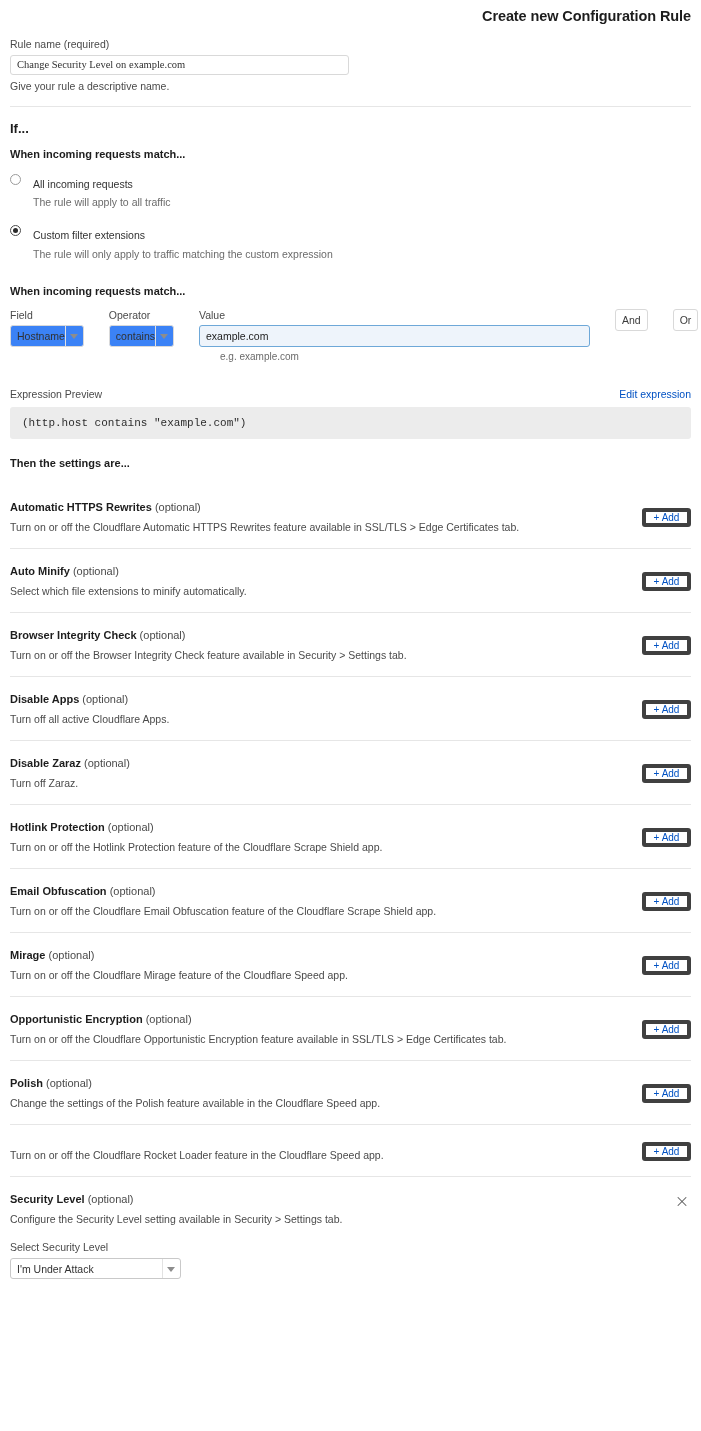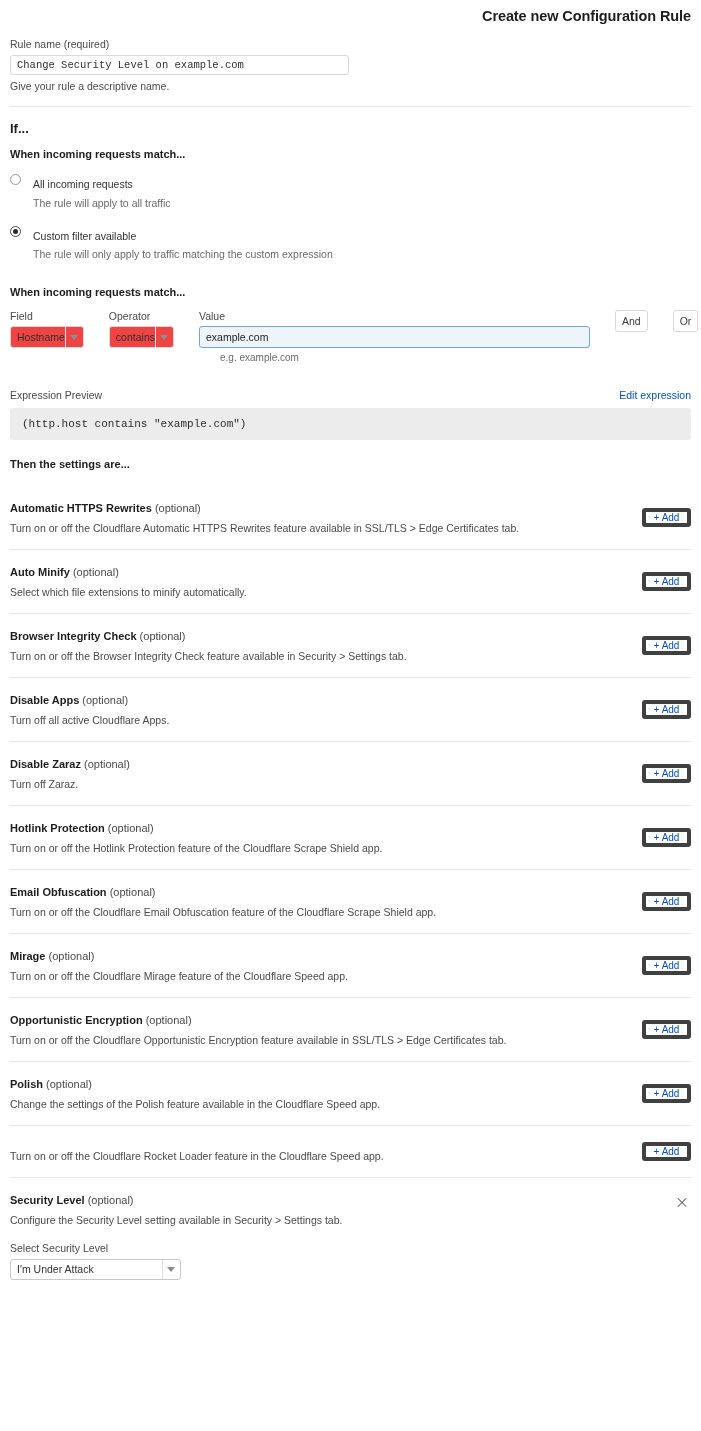--- a/index.html
+++ b/index.html
@@ -34,21 +34,21 @@
     margin-bottom: 4px;
   }
   .text-input {
     width: 339px;
     height: 20px;
     border: 1px solid #d9d9d9;
     border-radius: 3px;
     padding: 2px 6px;
     font-size: 10.5px;
     color: #313131;
-    font-family: Liberation Mono, monospace;
+    font-family: Liberation Serif, serif;
     background: #fff;
     outline: none;
   }
   .helper-text {
     font-size: 10.5px;
     color: #4a4a4a;
     margin-top: 5px;
   }
   .divider {
     border: none;
@@ -112,21 +112,21 @@
     gap: 25px;
   }
   .col-field { width: 100px; }
   .col-operator { width: 93px; }
   .col-value { width: 391px; }
   .select-box {
     position: relative;
     height: 22px;
     border: 1px solid #d9d9d9;
     border-radius: 3px;
-    background: #ef4444;
+    background: #3b82f6;
     display: flex;
     align-items: center;
     padding: 0 18px 0 6px;
     font-size: 10.5px;
     color: #313131;
   }
   .select-caret {
     position: absolute;
     right: 5px;
     top: 50%;
@@ -305,21 +305,21 @@
     <span class="radio-outer"></span>
     <span class="radio-texts">
       <span class="radio-title">All incoming requests</span>
       <div class="radio-desc">The rule will apply to all traffic</div>
     </span>
   </div>
 
   <div class="radio-row">
     <span class="radio-outer checked"></span>
     <span class="radio-texts">
-      <span class="radio-title">Custom filter available</span>
+      <span class="radio-title">Custom filter extensions</span>
       <div class="radio-desc">The rule will only apply to traffic matching the custom expression</div>
     </span>
   </div>
 
   <div class="subsection-title" style="margin-top:24px;">When incoming requests match...</div>
 
   <div class="filter-row">
     <div class="col-field">
       <div class="field-label">Field</div>
       <div class="select-box">

